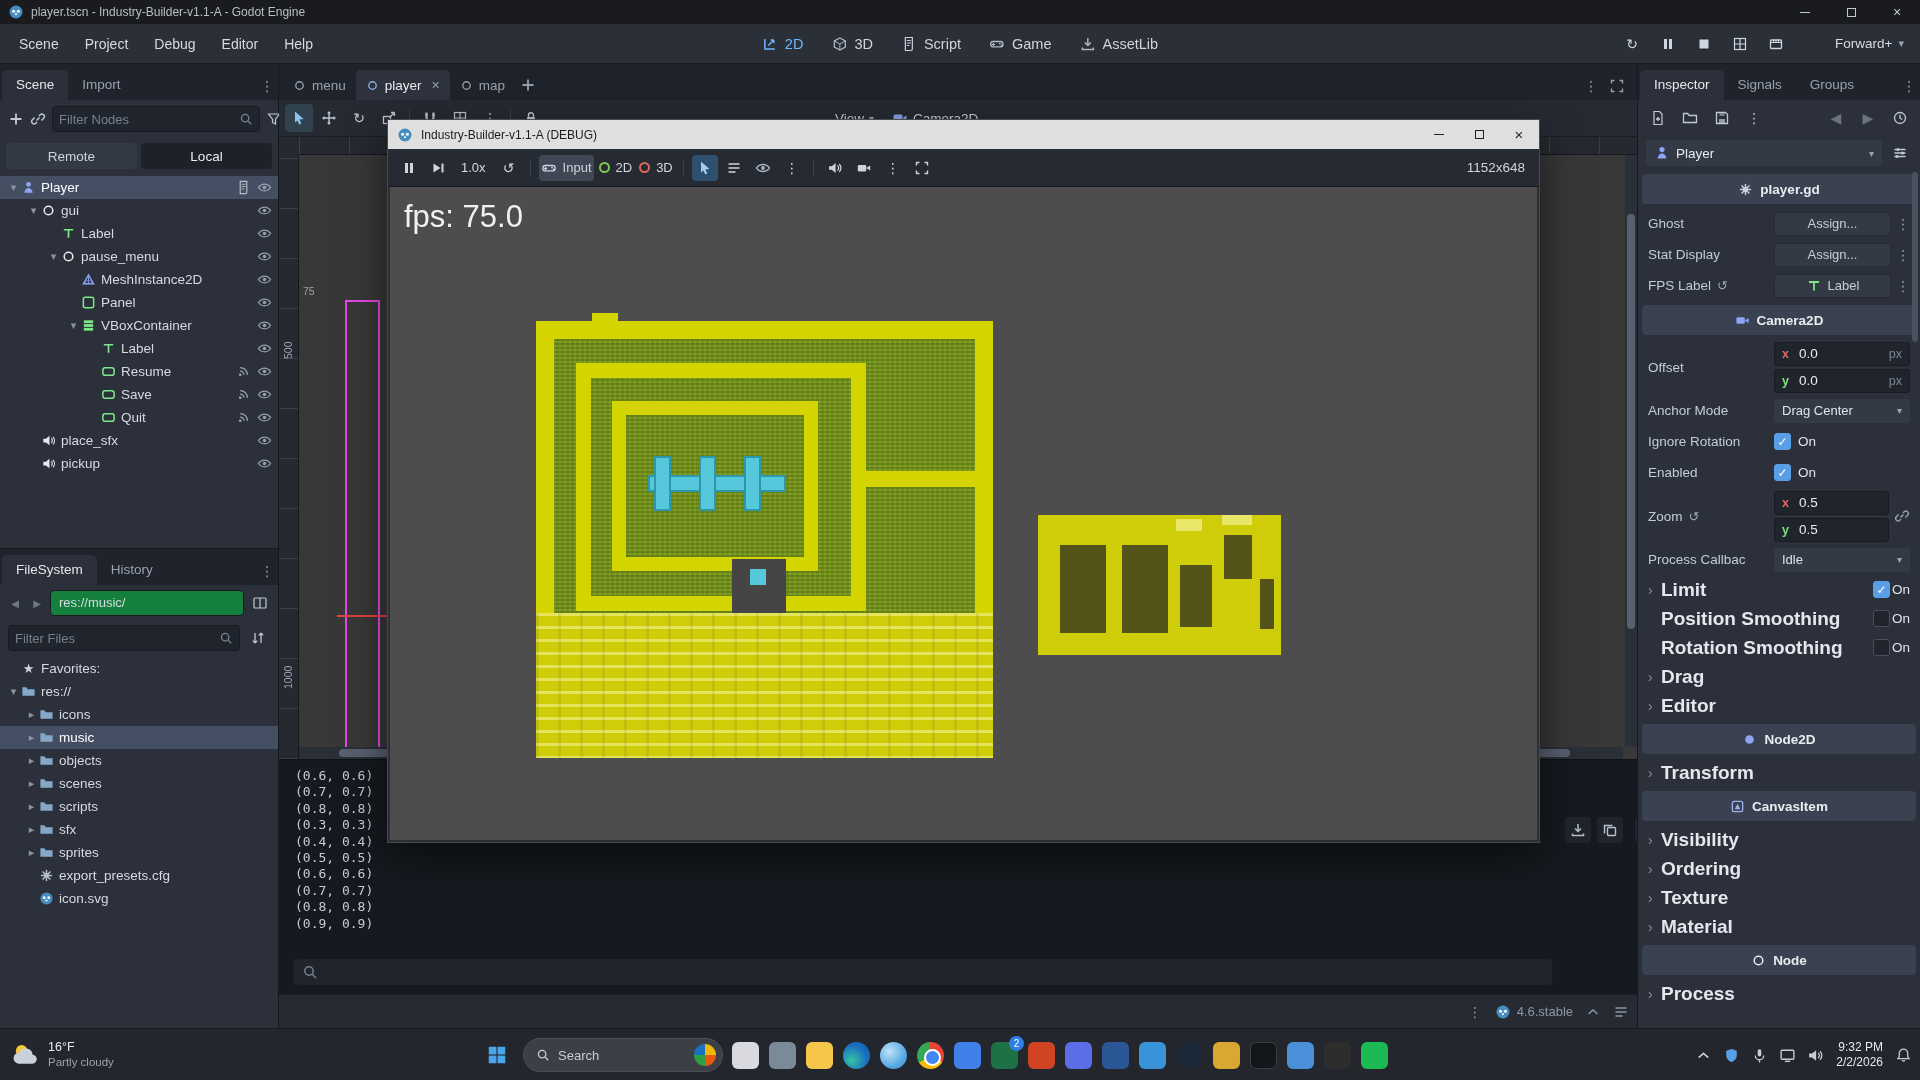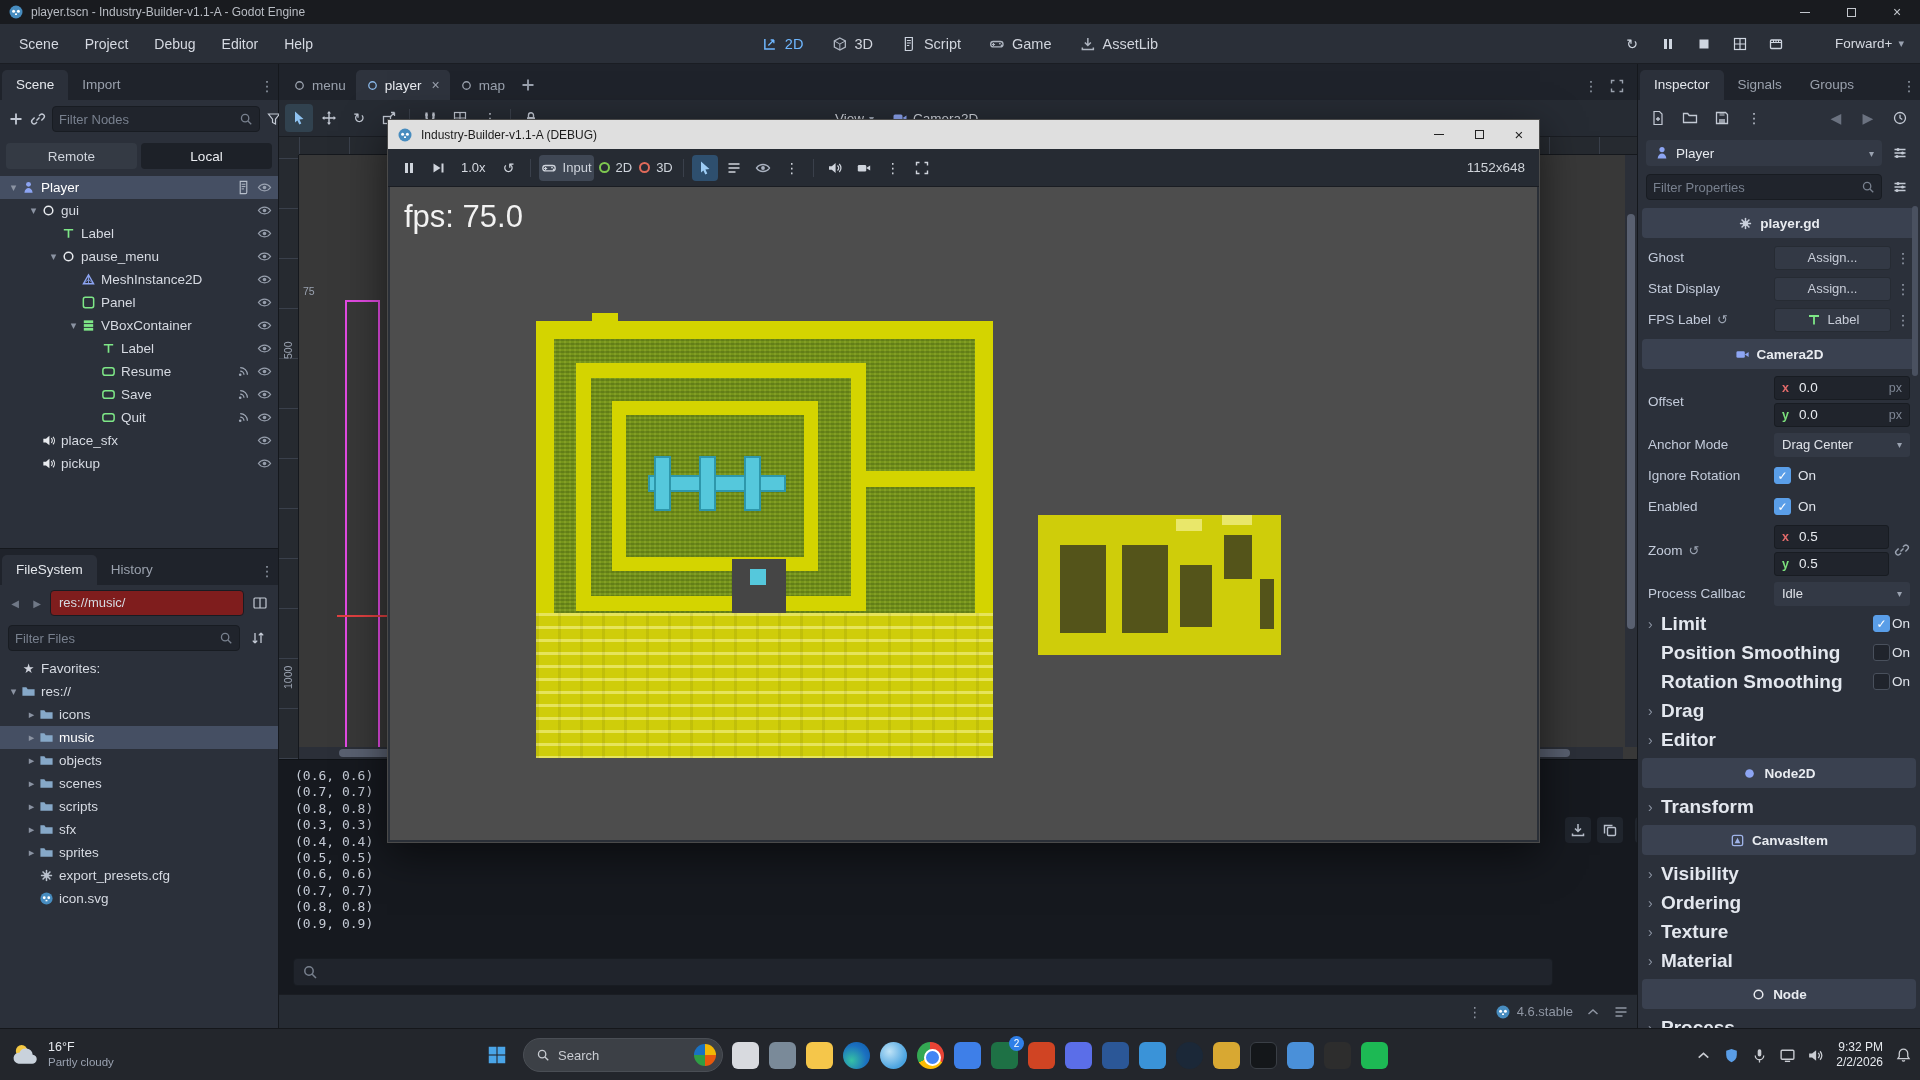--- a/index.html
+++ b/index.html
@@ -59,21 +59,21 @@
   .tree-row.selected{background:#454f63;}
   .ind{flex:0 0 auto;}
   .arr{width:15px;color:#8b93a2;font-size:11px;text-align:center;flex:0 0 auto;}
   .nicon{width:15px;height:15px;margin-right:5px;}
   .tlabel{color:#d6dae2;font-size:13.5px;white-space:nowrap;overflow:hidden;}
   .tree-row.selected .tlabel{color:#fff;}
   .rgt{margin-left:auto;display:flex;align-items:center;gap:6px;}
   .rgt .icon{width:15px;height:15px;opacity:.85;}
   .fs-path{height:36px;display:flex;align-items:center;gap:4px;padding:0 6px;}
   .nav-arrow{width:18px;height:22px;display:flex;align-items:center;justify-content:center;color:#707886;font-size:10px;}
-  .path-box{flex:1;height:26px;line-height:24px;background:#7f1d1d;border:1px solid #181c22;border-radius:4px;padding:0 8px;color:#d6dae2;font-size:13px;overflow:hidden;white-space:nowrap;}
+  .path-box{flex:1;height:26px;line-height:24px;background:#15803d;border:1px solid #181c22;border-radius:4px;padding:0 8px;color:#d6dae2;font-size:13px;overflow:hidden;white-space:nowrap;}
   .fs-filter{height:34px;display:flex;align-items:center;gap:6px;padding:0 8px;}
   .file-tree{flex:1;overflow:hidden;padding-top:2px;}
 
   
   .center{position:absolute;left:279px;top:64px;width:1358px;bottom:52px;display:flex;flex-direction:column;}
   .ctab-strip{height:36px;background:#1f232b;display:flex;align-items:flex-end;padding:0 4px;}
   .ctab{display:flex;align-items:center;gap:6px;height:30px;padding:0 10px;color:#9aa1ad;font-size:13.5px;border-radius:5px 5px 0 0;}
   .ctab.active{background:#2e333d;color:#e8ebf0;}
   .ctab .stab{width:13px;height:13px;color:#9aa1ad;}
   .ctab.active .stab{color:#8ab8e8;}
@@ -1175,41 +1175,20 @@
           <span class="icon">
             <svg viewBox="0 0 16 16">
               <path d="M2.5 4.5h11M2.5 8h11M2.5 11.5h11" stroke="currentColor" stroke-width="1.3"></path>
               <circle cx="6" cy="4.5" r="1.5" fill="currentColor"></circle>
               <circle cx="10.5" cy="8" r="1.5" fill="currentColor"></circle>
               <circle cx="5" cy="11.5" r="1.5" fill="currentColor"></circle>
             </svg>
           </span>
         </span>
     </div>
-    <div class="insp-filter-row">
-      <span class="filter-wrap">
-        <input placeholder="Filter Properties" style="">
-        <span class="icon">
-            <svg viewBox="0 0 16 16">
-              <circle cx="7" cy="7" r="4.2" fill="none" stroke="currentColor" stroke-width="1.5"></circle>
-              <line x1="10.2" y1="10.2" x2="14" y2="14" stroke="currentColor" stroke-width="1.5"></line>
-            </svg>
-          </span>
-      </span>
-      <span class="iir-btn">
-          <span class="icon">
-            <svg viewBox="0 0 16 16">
-              <path d="M2.5 4.5h11M2.5 8h11M2.5 11.5h11" stroke="currentColor" stroke-width="1.3"></path>
-              <circle cx="6" cy="4.5" r="1.5" fill="currentColor"></circle>
-              <circle cx="10.5" cy="8" r="1.5" fill="currentColor"></circle>
-              <circle cx="5" cy="11.5" r="1.5" fill="currentColor"></circle>
-            </svg>
-          </span>
-        </span>
-    </div>
     <div class="insp-body">
       <div id="insp-rows">
           <div class="insp-header">
             <span class="icon hicon">
               <svg viewBox="0 0 16 16">
                 <g stroke="#c9cfdb" stroke-width="1.6">
                   <line x1="8" y1="2" x2="8" y2="14"></line>
                   <line x1="2" y1="8" x2="14" y2="8"></line>
                   <line x1="3.8" y1="3.8" x2="12.2" y2="12.2"></line>
                   <line x1="12.2" y1="3.8" x2="3.8" y2="12.2"></line>

